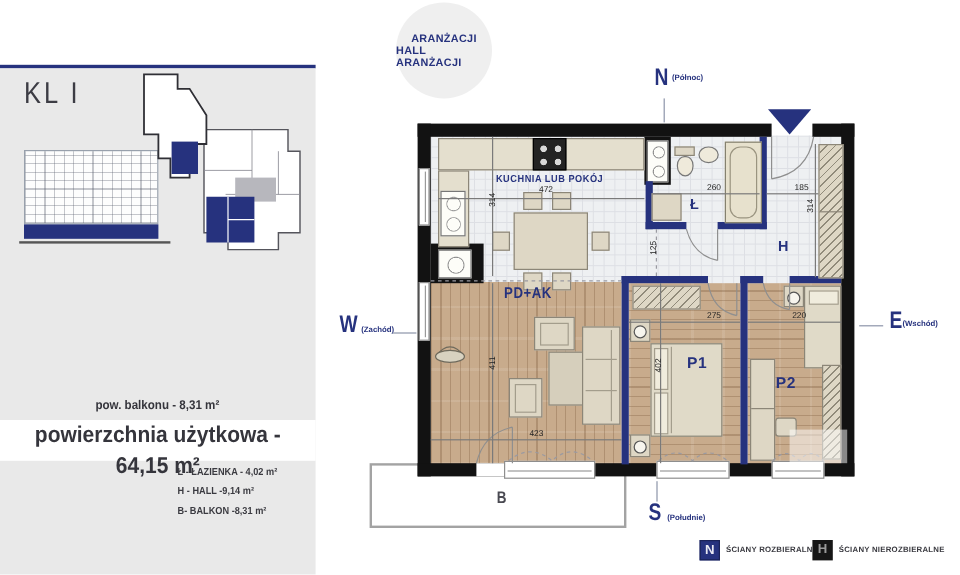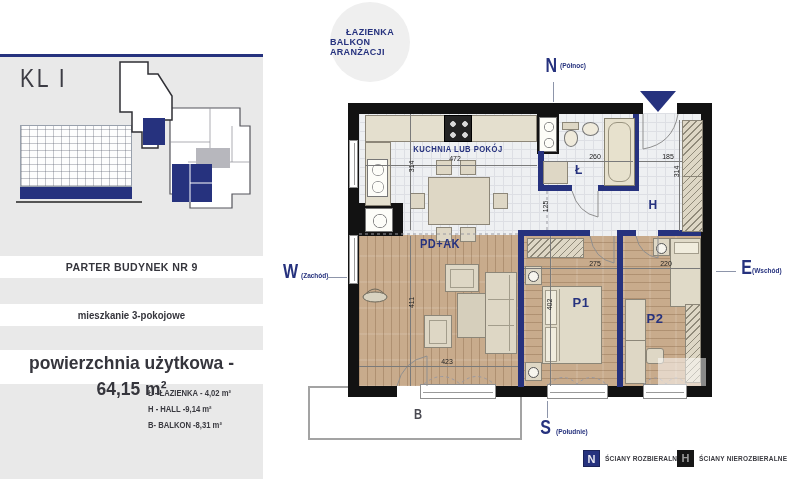--- a/index.html
+++ b/index.html
@@ -61,37 +61,35 @@
     <rect x="31" y="58" width="22" height="27" fill="#26327e"></rect>
   </svg>
   <svg class="abs" style="left:160px;top:98px;z-index:1;" width="96" height="118" viewBox="0 0 96 118">
     <path d="M10 10 H80 V28 H90 V96 H72 V110 H30 V96 H10 Z" fill="#ffffff" stroke="#55555c" stroke-width="1.2"></path>
     <path d="M10 44 H50 M50 10 V64 M28 64 H90 M72 28 V64" fill="none" stroke="#8a8a92" stroke-width=".7"></path>
     <rect x="36" y="50" width="34" height="20" fill="#b7b7bd"></rect>
     <path d="M12 66 H52 V104 H12 Z" fill="#26327e"></path>
     <path d="M30 66 V104 M30 85 H52" stroke="#ffffff" stroke-width="1" fill="none"></path>
   </svg>
 
-  <div class="panel-row" style="top:256px;height:22px;line-height:22px;background:#fff;font-weight:bold;font-size:11.5px;letter-spacing:.4px;">
-    <span class="cond">PARTER BUDYNEK NR 9</span></div>
-  <div class="panel-row" style="top:304px;height:22px;line-height:22px;background:#fff;font-size:10.5px;font-weight:bold;">
-    <span class="cond">mieszkanie 3-pokojowe</span></div>
+  <div class="panel-row" style="top:329px;height:18px;line-height:18px;font-size:10.5px;font-weight:bold;">
+    <span class="cond">pow. balkonu - 8,31 m²</span></div>
   <div class="panel-row" style="top:350px;height:34px;line-height:26px;background:#fff;font-weight:bold;font-size:19px;">
     <span class="cond">powierzchnia użytkowa - 64,15 m²</span></div>
 
   <div class="abs" style="left:148px;top:385px;">
     <div class="legend-line">Ł - ŁAZIENKA - 4,02 m²</div>
     <div class="legend-line">H - HALL -9,14 m²</div>
     <div class="legend-line">B- BALKON -8,31 m²</div>
   </div>
 
   <div class="abs" style="left:330px;top:2px;width:80px;height:80px;border-radius:50%;background:#efefef;z-index:3;
               display:flex;flex-direction:column;justify-content:center;align-items:center;">
-    <div style="font-size:9px;font-weight:bold;color:var(--navy);letter-spacing:.3px;">ŁAZIENKA</div>
-    <div style="font-size:9px;font-weight:bold;color:var(--navy);letter-spacing:.3px;">BALKON ARANŻACJI</div>
+    <div style="font-size:9px;font-weight:bold;color:var(--navy);letter-spacing:.3px;">ARANŻACJI</div>
+    <div style="font-size:9px;font-weight:bold;color:var(--navy);letter-spacing:.3px;">HALL ARANŻACJI</div>
   </div>
 
   <div class="comp-letter" style="left:544px;top:54px;">N</div>
   <div class="comp-sub" style="left:560px;top:62px;">(Północ)</div>
   <div class="comp-line" style="left:553px;top:82px;width:1px;height:20px;"></div>
 
   <div class="comp-letter" style="left:281px;top:260px;">W</div>
   <div class="comp-sub" style="left:301px;top:272px;">(Zachód)</div>
   <div class="comp-line" style="left:327px;top:277px;width:20px;height:1px;"></div>
 

